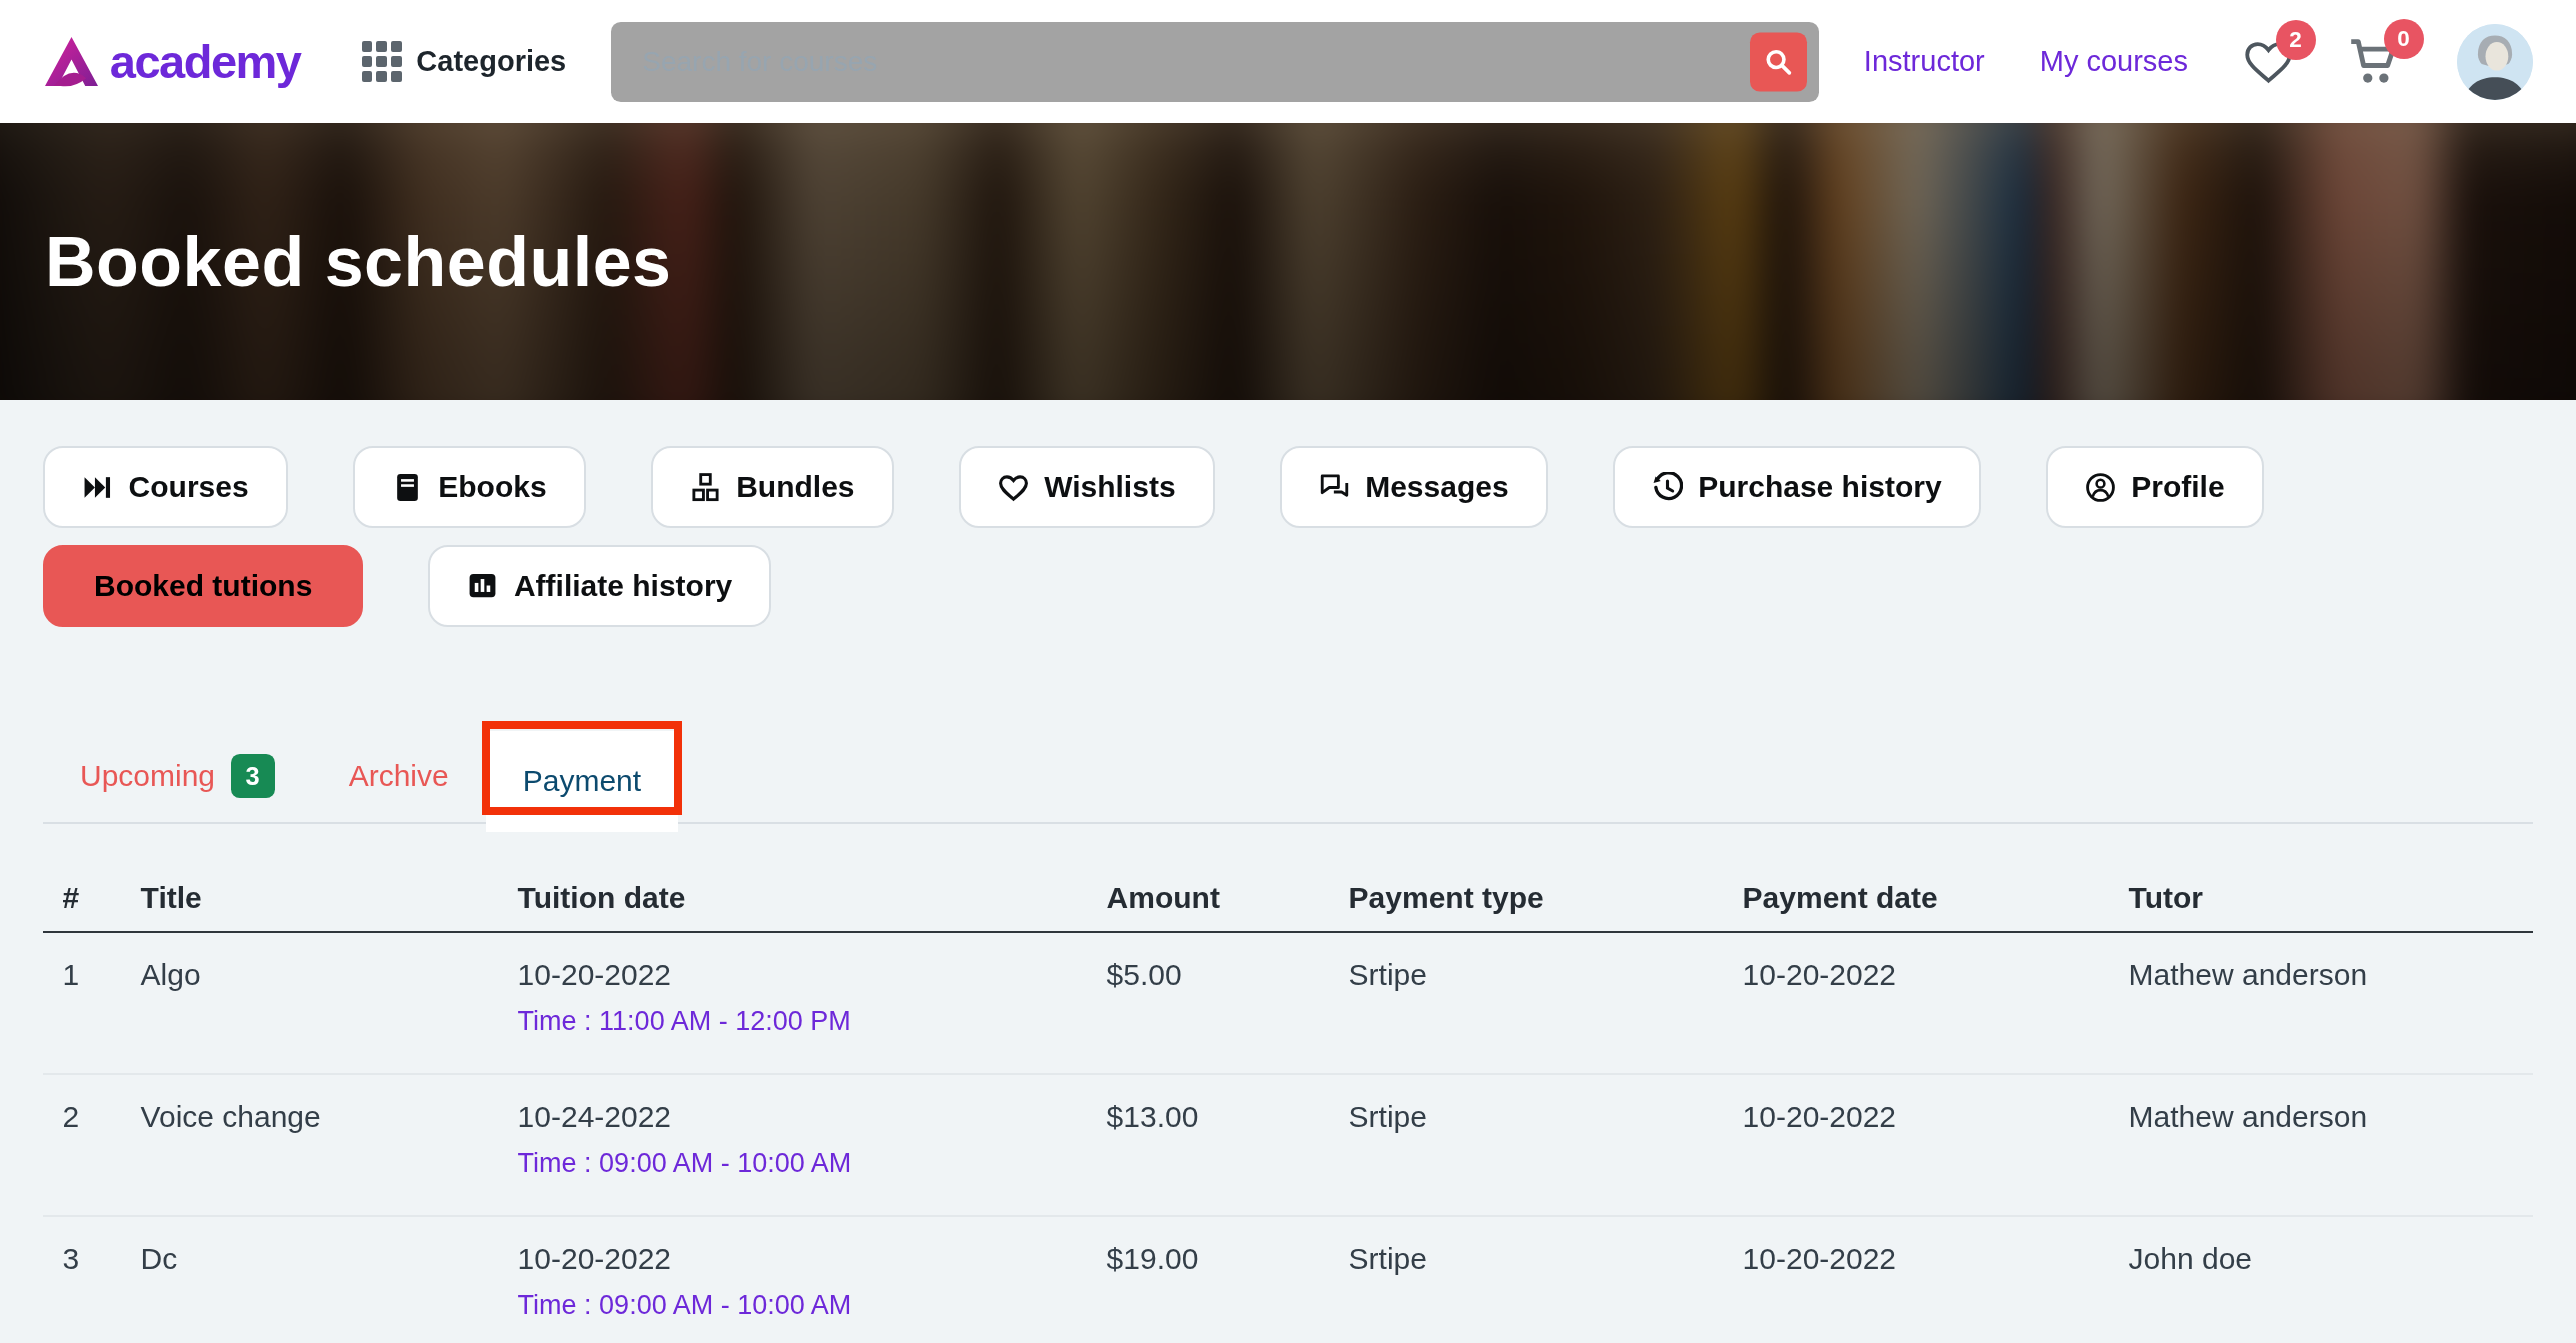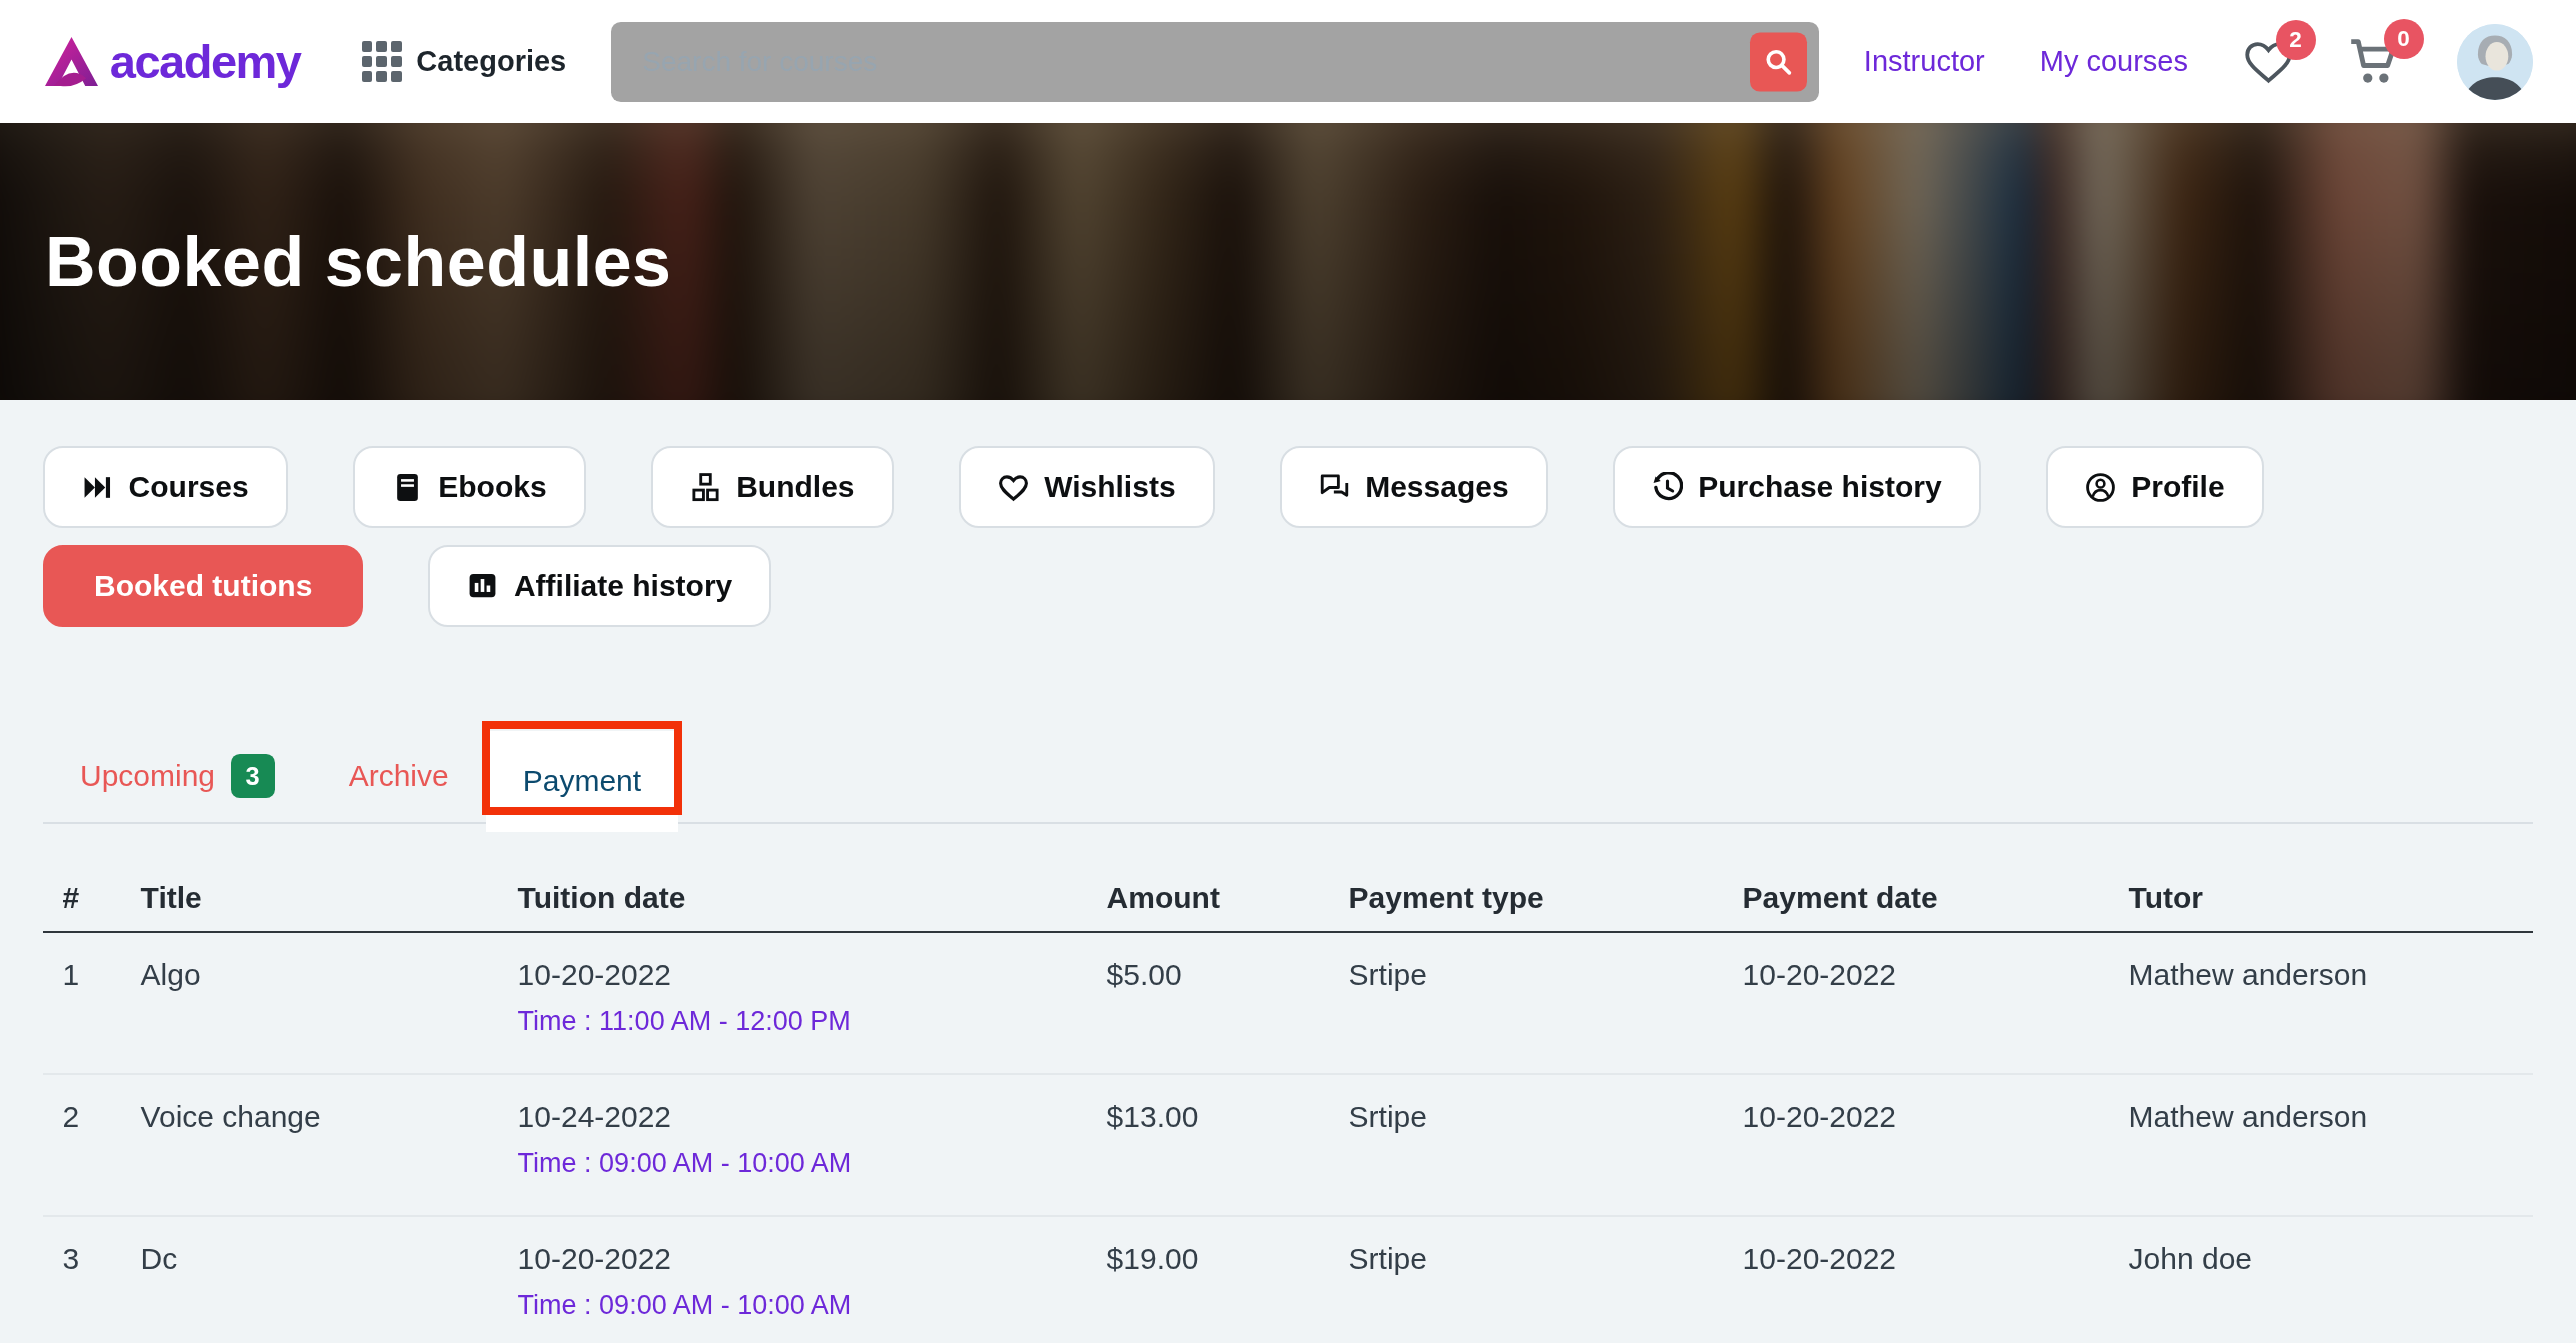--- a/index.html
+++ b/index.html
@@ -77,21 +77,21 @@
   .menu { margin-top: 46px; }
   .menu-row { display: flex; gap: 65px; }
   .menu-row + .menu-row { margin-top: 16.6px; }
   .menu-btn {
     height: 82px; padding: 0 37px; border-radius: 20px;
     border: 2px solid #d8dee3; background: #ffffff;
     display: inline-flex; align-items: center; gap: 15.6px;
     font-family: inherit; font-size: 30px; font-weight: 800; color: #0d0f11; cursor: pointer;
   }
   .menu-btn svg { flex: 0 0 auto; }
-  .menu-btn.active { background: #e85755; border-color: #e85755; color: #ffffff; padding: 0 49px; }
+  .menu-btn.active { background: #e85755; border-color: #e85755; color: #000000; padding: 0 49px; }
 
   
   .tabs {
     margin-top: 104px; display: flex; align-items: stretch;
     height: 93px; border-bottom: 2px solid #d9dfe4; position: relative;
   }
   .tab {
     display: flex; align-items: center; gap: 15.6px; padding: 0 37px;
     font-size: 30px; color: #e85755; cursor: pointer; white-space: nowrap;
   }

